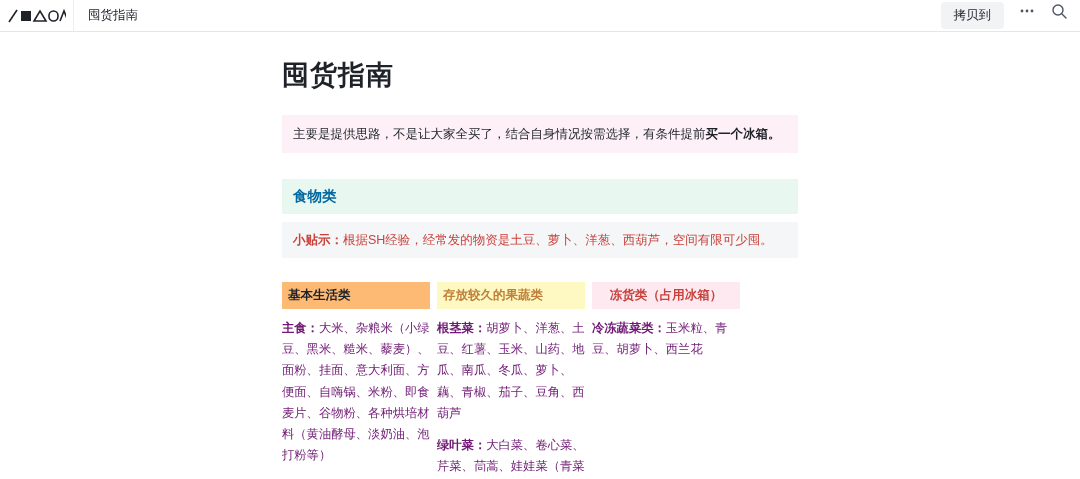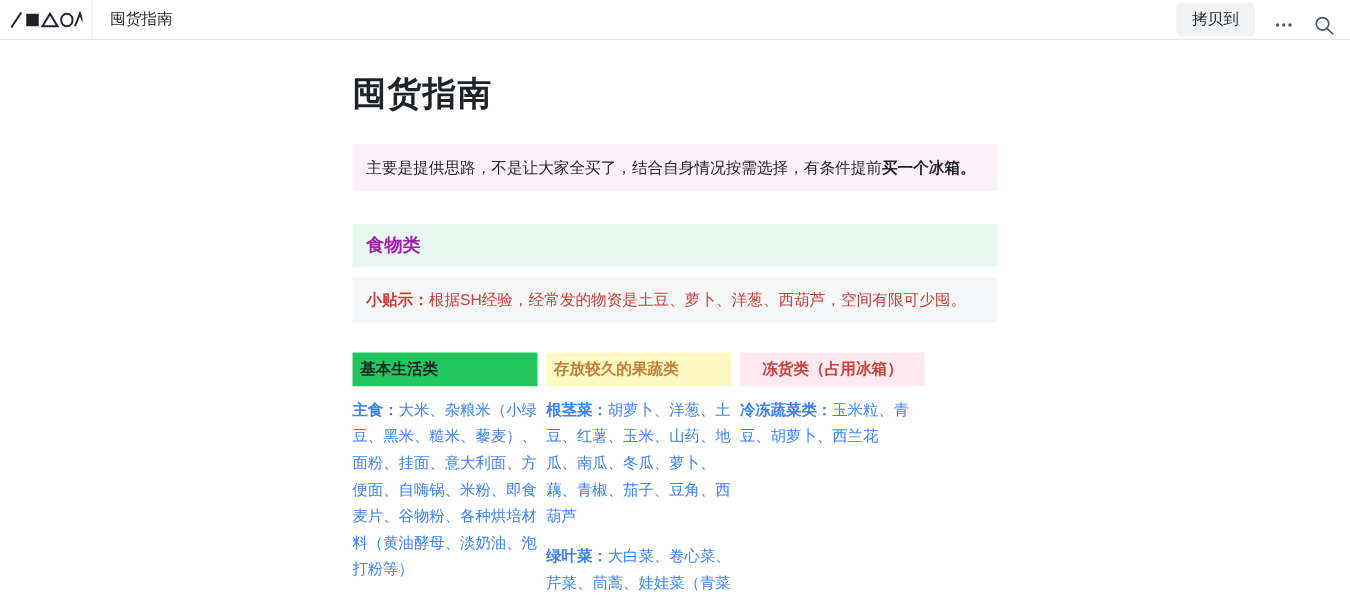--- a/index.html
+++ b/index.html
@@ -34,21 +34,21 @@
   .doc-tab {
     font-size: 12.5px;
     color: #1f2329;
     padding: 0 14px;
     line-height: 31px;
     white-space: nowrap;
   }
   .topbar-right {
     margin-left: auto;
     display: flex;
-    align-items: flex-end;
+    align-items: flex-start;
     gap: 14px;
   }
   .copy-btn {
     background: #f2f3f5;
     border: none;
     border-radius: 4px;
     font-size: 12.5px;
     color: #1f2329;
     padding: 5px 13px;
     cursor: pointer;
@@ -91,21 +91,21 @@
     margin-bottom: 26px;
   }
   .callout-pink b { font-weight: bold; }
 
   h2.section-head {
     background: #e8f7f0;
     font-size: 14.5px;
     font-weight: bold;
     margin: 0 0 8px 0;
     padding: 8px 11px;
-    color: #a21caf;
+    color: #0369a1;
   }
   .tip-bar {
     background: #f5f6f7;
     font-size: 12.5px;
     line-height: 1.6;
     padding: 8px 11px;
     color: #c8423c;
     margin-bottom: 24px;
   }
   .tip-bar .tip-label { font-weight: bold; }
@@ -114,29 +114,29 @@
     display: flex;
     gap: 7px;
   }
   .col { width: 148px; }
   .col-head {
     font-size: 12.5px;
     font-weight: bold;
     padding: 5px 6px;
     margin-bottom: 9px;
   }
-  .col-head.c1 { background: #22c55e; color: #1f2329; }
+  .col-head.c1 { background: #fdba74; color: #1f2329; }
   .col-head.c2 { background: #fef9c3; color: #c0803a; }
   .col-head.c3 { background: #fde9ef; color: #c8423c; text-align: center; }
 
   .col p {
     font-size: 12.3px;
     line-height: 1.72;
     margin: 0 0 11px 0;
-    color: #3b82f6;
+    color: #701a75;
     word-break: break-all;
   }
   .col p b { font-weight: bold; }
 </style>
 </head>
 <body>
 
 <div class="topbar">
   <div class="logo-box">
     <svg class="logo-svg" width="58" height="16" viewBox="0 0 58 16">

